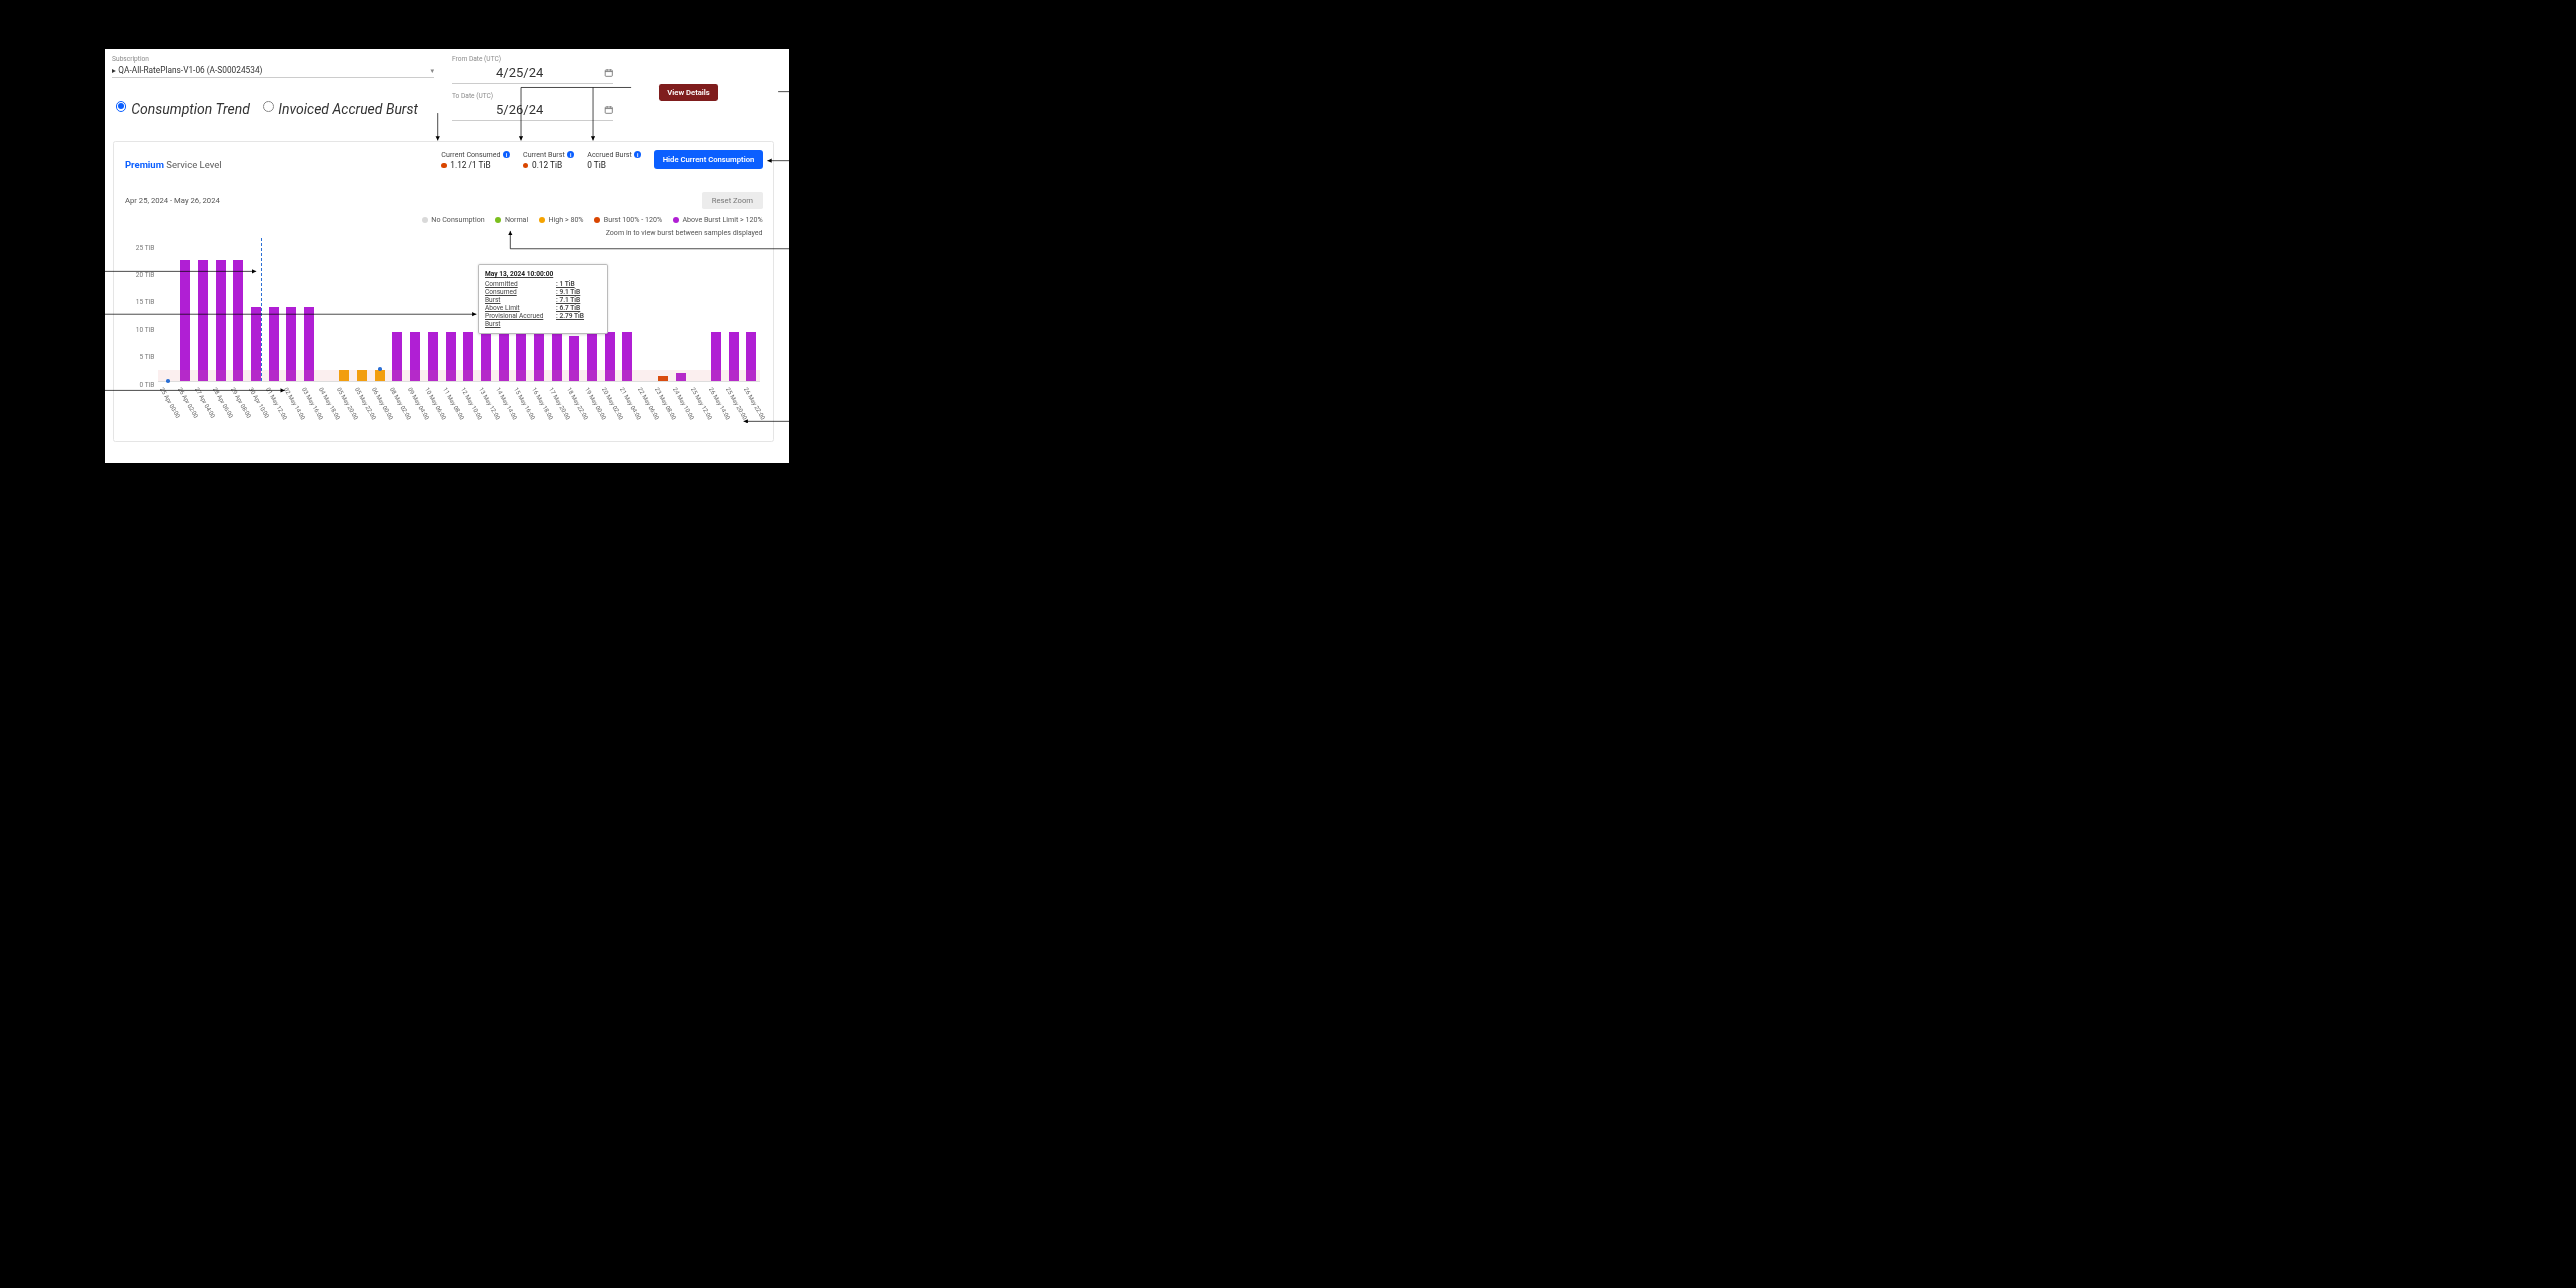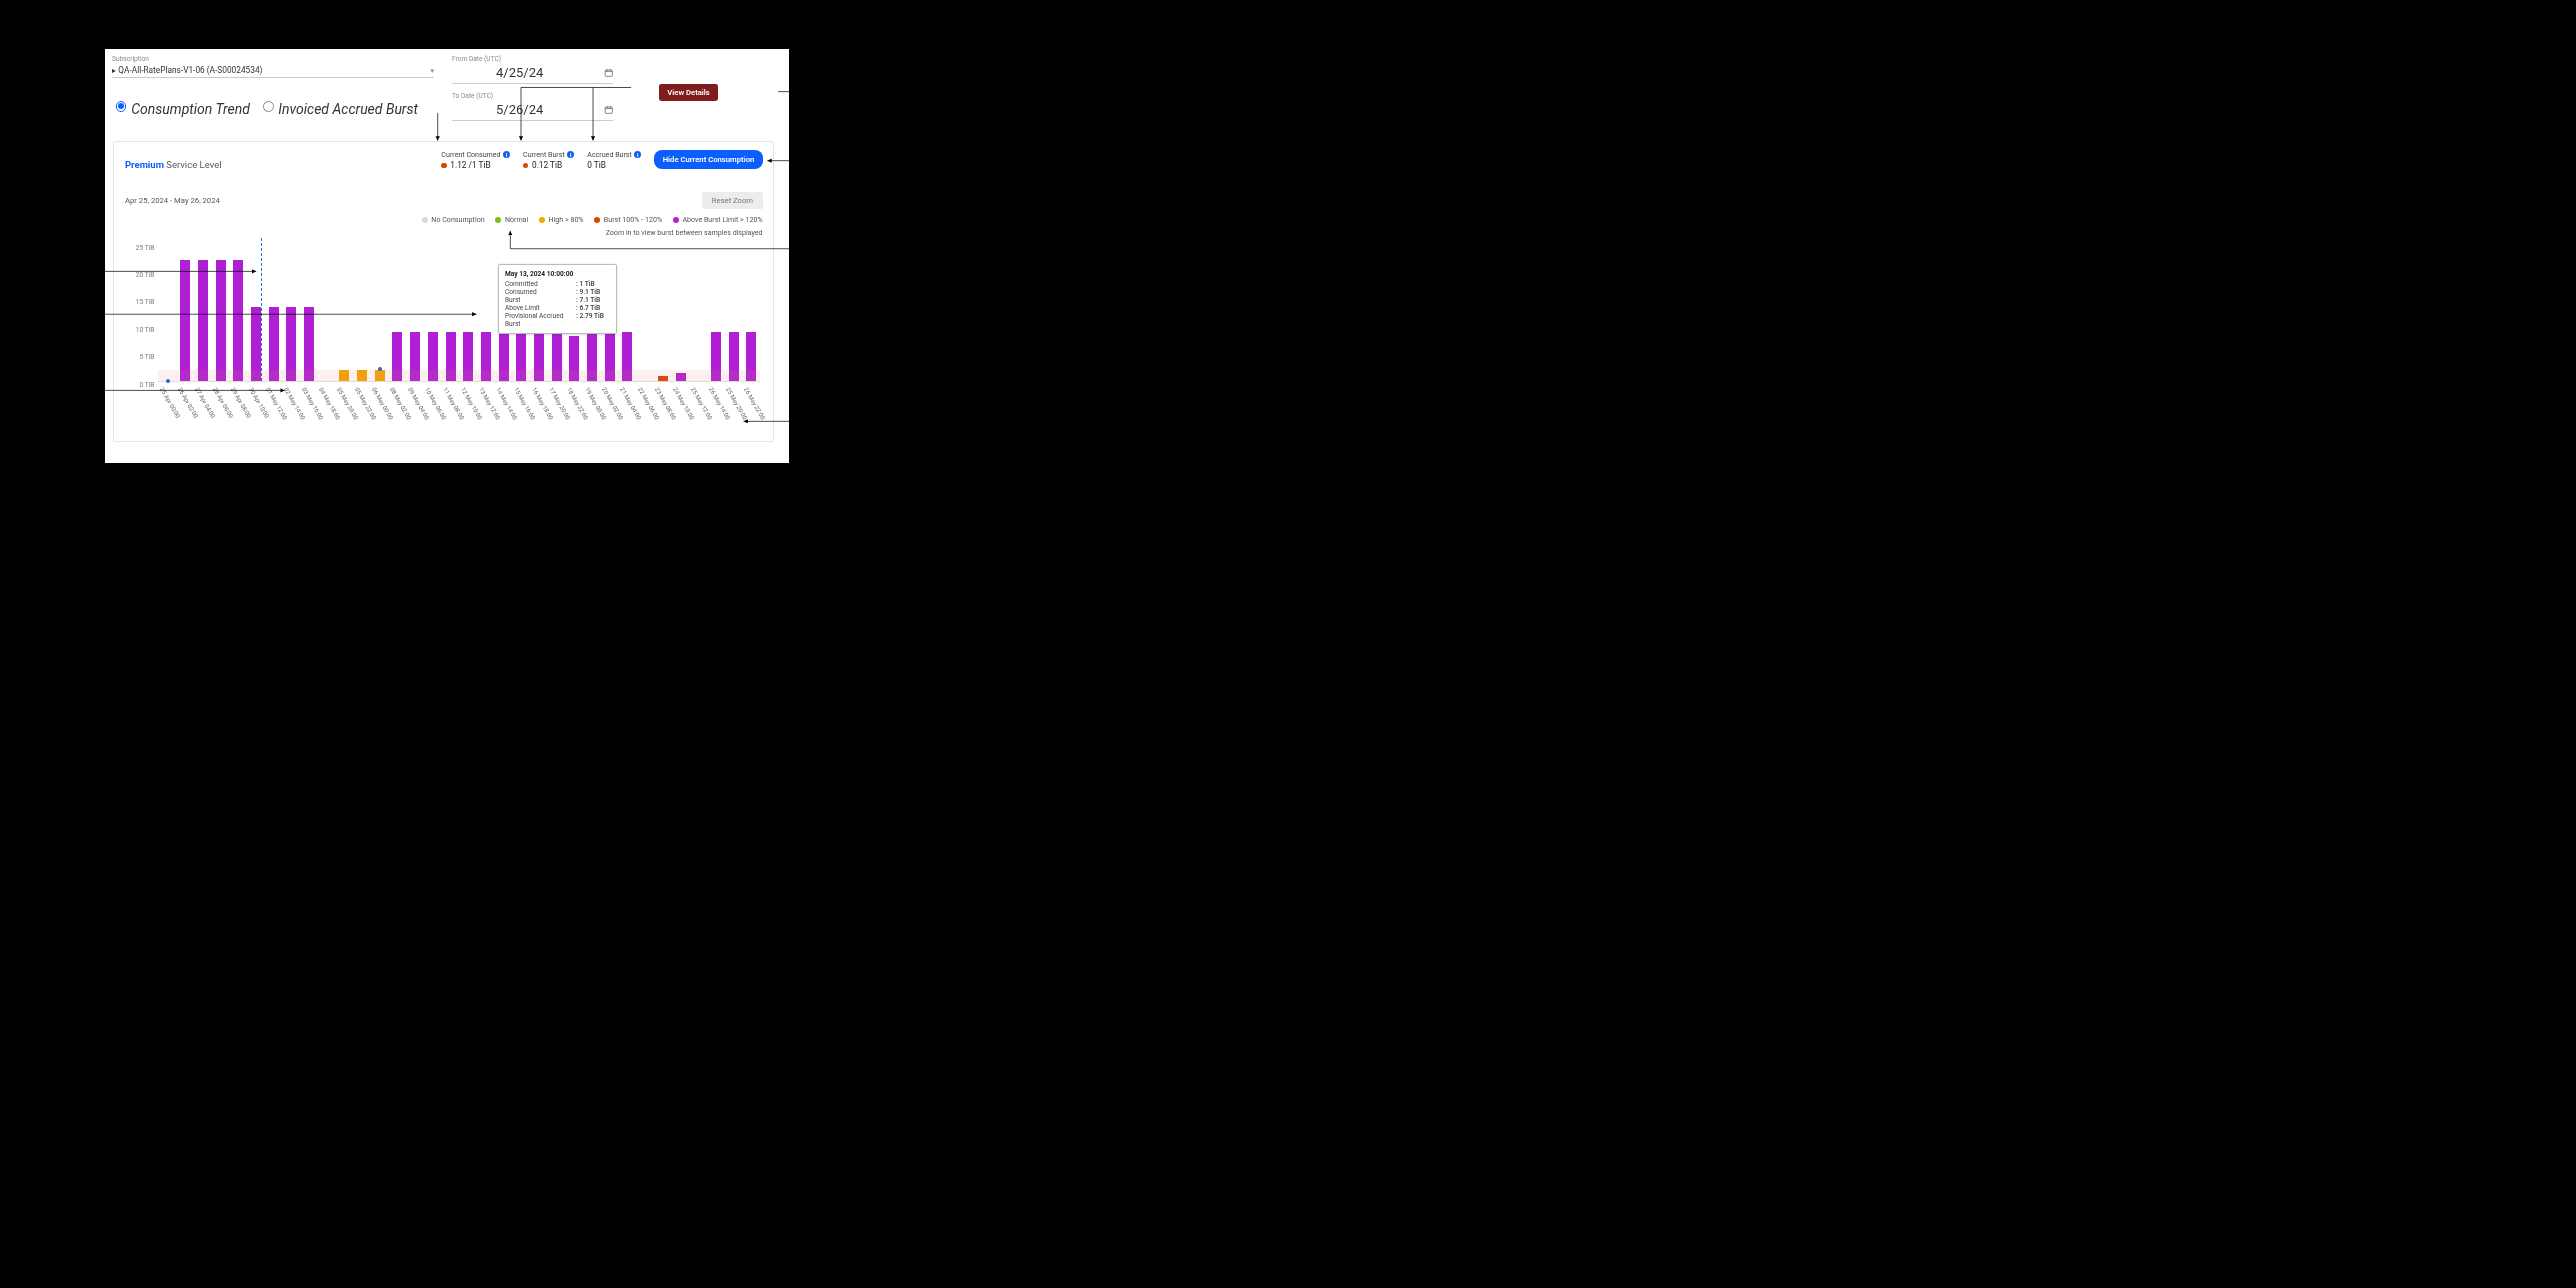--- a/index.html
+++ b/index.html
@@ -34,21 +34,21 @@
   .card { position: absolute; left: 8.3px; top: 92px; width: 661px; height: 301px; border: 0.6px solid #e5e5e5; border-radius: 2.4px; background: #fff; padding: 8.3px 10.7px 6px 10.7px; }
   .card-top { display: flex; justify-content: space-between; align-items: flex-end; }
   .sl { font-size: 9.5px; }
   .sl .prem { color: #0b5fff; font-weight: 700; }
   .sl .rest { color: #5a5a5a; }
   .metrics { display: flex; gap: 13px; align-items: flex-start; }
   .metric .mlabel { font-size: 7.1px; color: #444; display: flex; align-items: center; gap: 2.4px; }
   .metric .mval { font-size: 8.3px; color: #222; margin-top: 1.2px; display: flex; align-items: center; gap: 3.6px; }
   .info-dot { width: 7.1px; height: 7.1px; border-radius: 50%; background: #0b5fff; color: #fff; font-size: 5.4px; display: inline-flex; align-items: center; justify-content: center; font-weight: 700; }
   .bullet { width: 5.4px; height: 5.4px; border-radius: 50%; display: inline-block; }
-  .hide-btn { background: #0b5fff; color: #fff; font-size: 7.7px; font-weight: 600; padding: 4.8px 8.3px; border-radius: 8px; border: none; cursor: pointer; }
+  .hide-btn { background: #0b5fff; color: #fff; font-size: 7.7px; font-weight: 600; padding: 4.8px 8.3px; border-radius: 3px; border: none; cursor: pointer; }
   
   .range-row { margin-top: 21.4px; display: flex; justify-content: space-between; align-items: center; }
   .range-text { font-size: 7.7px; color: #555; }
   .reset-btn { background: #ececec; color: #777; font-size: 7.7px; padding: 4.2px 9.5px; border-radius: 1.8px; border: none; }
   
   .legend { margin-top: 6px; display: flex; justify-content: flex-end; gap: 10.7px; flex-wrap: wrap; font-size: 7.1px; color: #555; }
   .legend .item { display: flex; align-items: center; gap: 3.6px; }
   .legend .sw { width: 6px; height: 6px; border-radius: 50%; }
   .legend-sub { margin-top: 3.6px; display: flex; justify-content: flex-end; font-size: 7.1px; color: #555; }
   .legend-sub .item { display: flex; align-items: center; gap: 3.6px; }
@@ -280,21 +280,21 @@
           <div class="xlabel" style="left: 467px;">21 May 04:00</div>
           <div class="xlabel" style="left: 485px;">22 May 06:00</div>
           <div class="xlabel" style="left: 502px;">23 May 08:00</div>
           <div class="xlabel" style="left: 520px;">24 May 10:00</div>
           <div class="xlabel" style="left: 538px;">25 May 12:00</div>
           <div class="xlabel" style="left: 556px;">26 May 14:00</div>
           <div class="xlabel" style="left: 573px;">25 May 20:00</div>
           <div class="xlabel" style="left: 591px;">26 May 22:00</div>
         </div>
 
-      <div class="tooltip" style="left:373px; top:19px; width:119px;">
+      <div class="tooltip" style="left:353px; top:19px; width:130px;text-decoration:underline;">
         <div class="tt-title">May 13, 2024 10:00:00</div>
         <div class="tt-row">
             <span class="k">Committed</span>
             <span class="v">: 1 TiB</span>
           </div>
         <div class="tt-row">
             <span class="k">Consumed</span>
             <span class="v">: 9.1 TiB</span>
           </div>
         <div class="tt-row">

